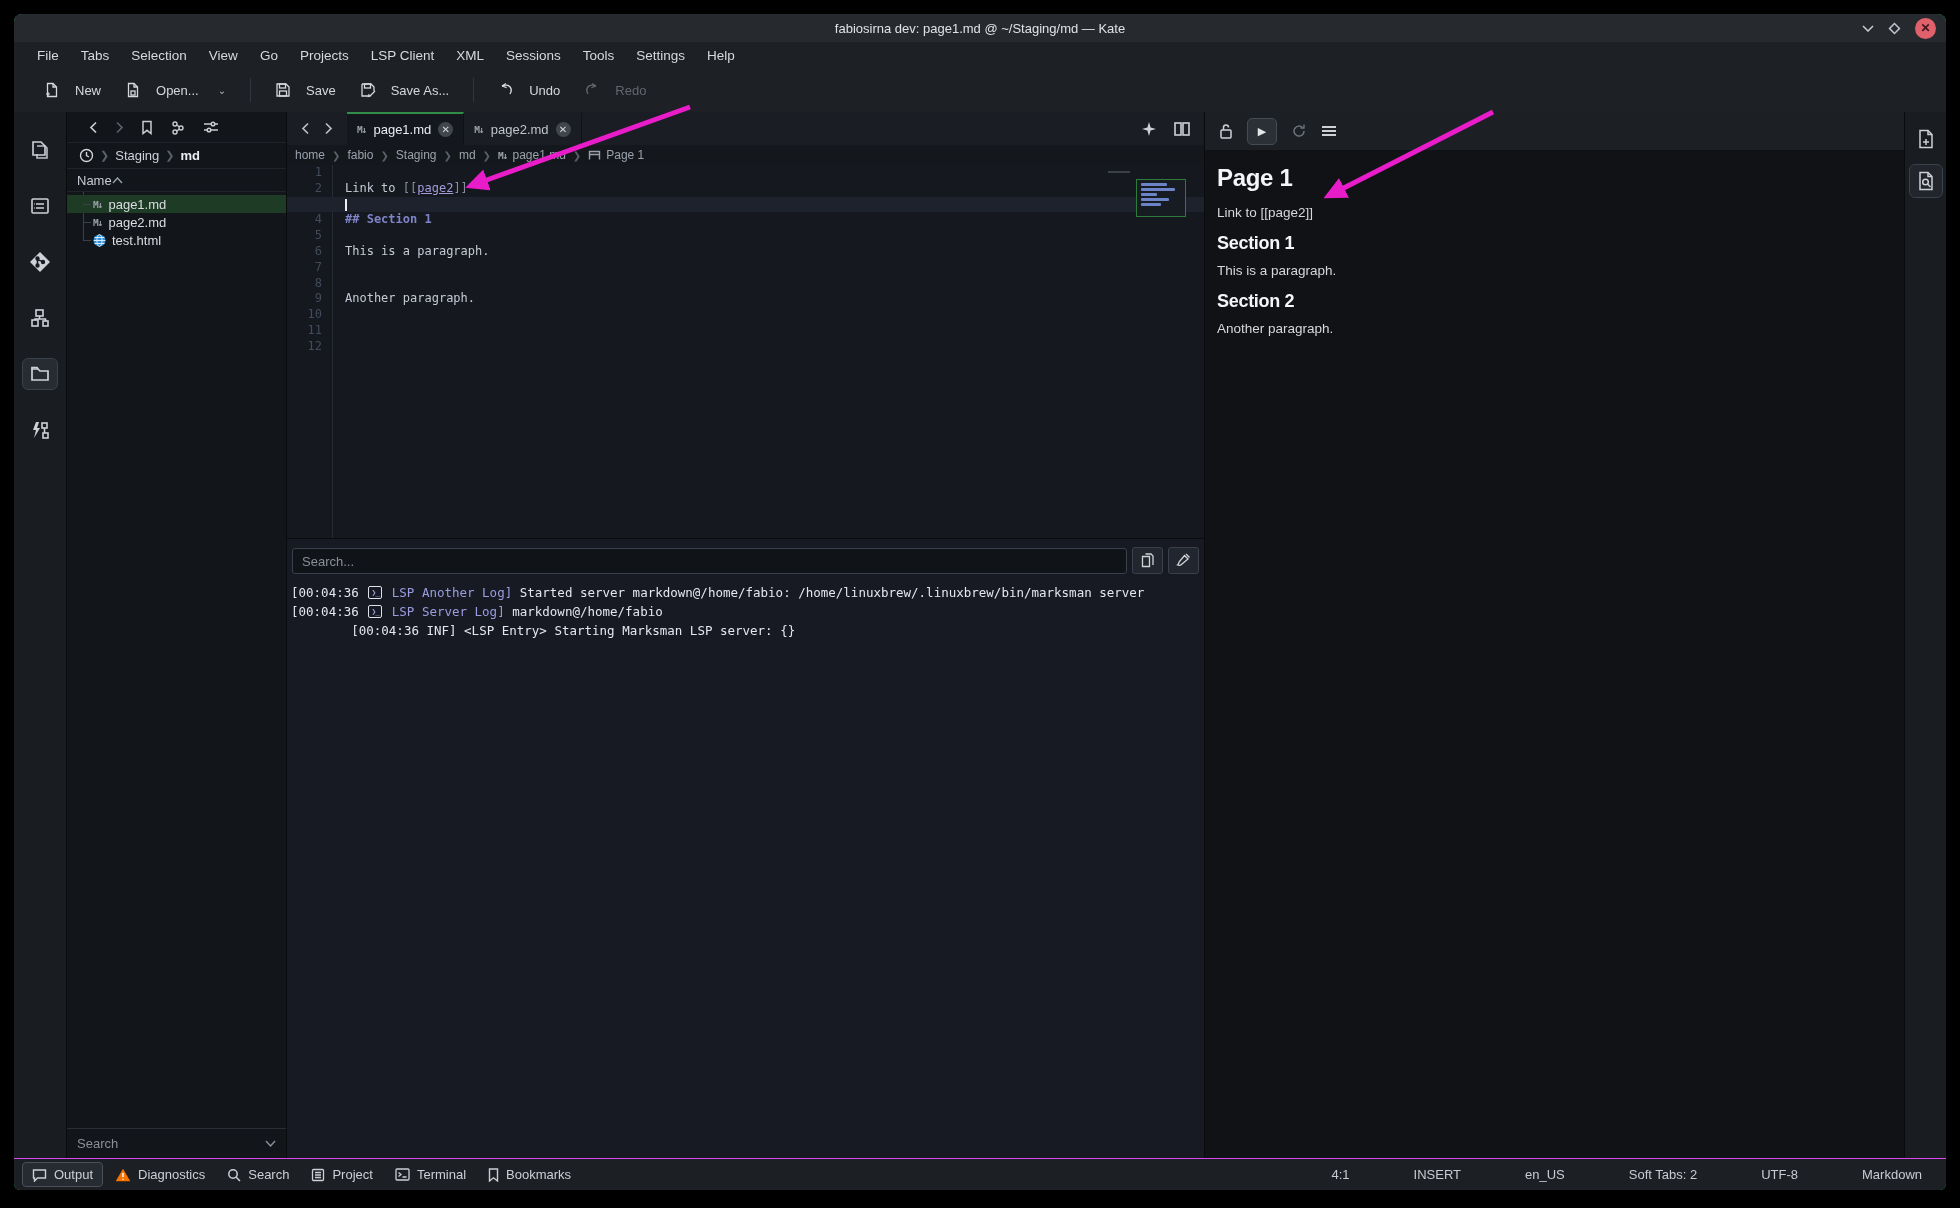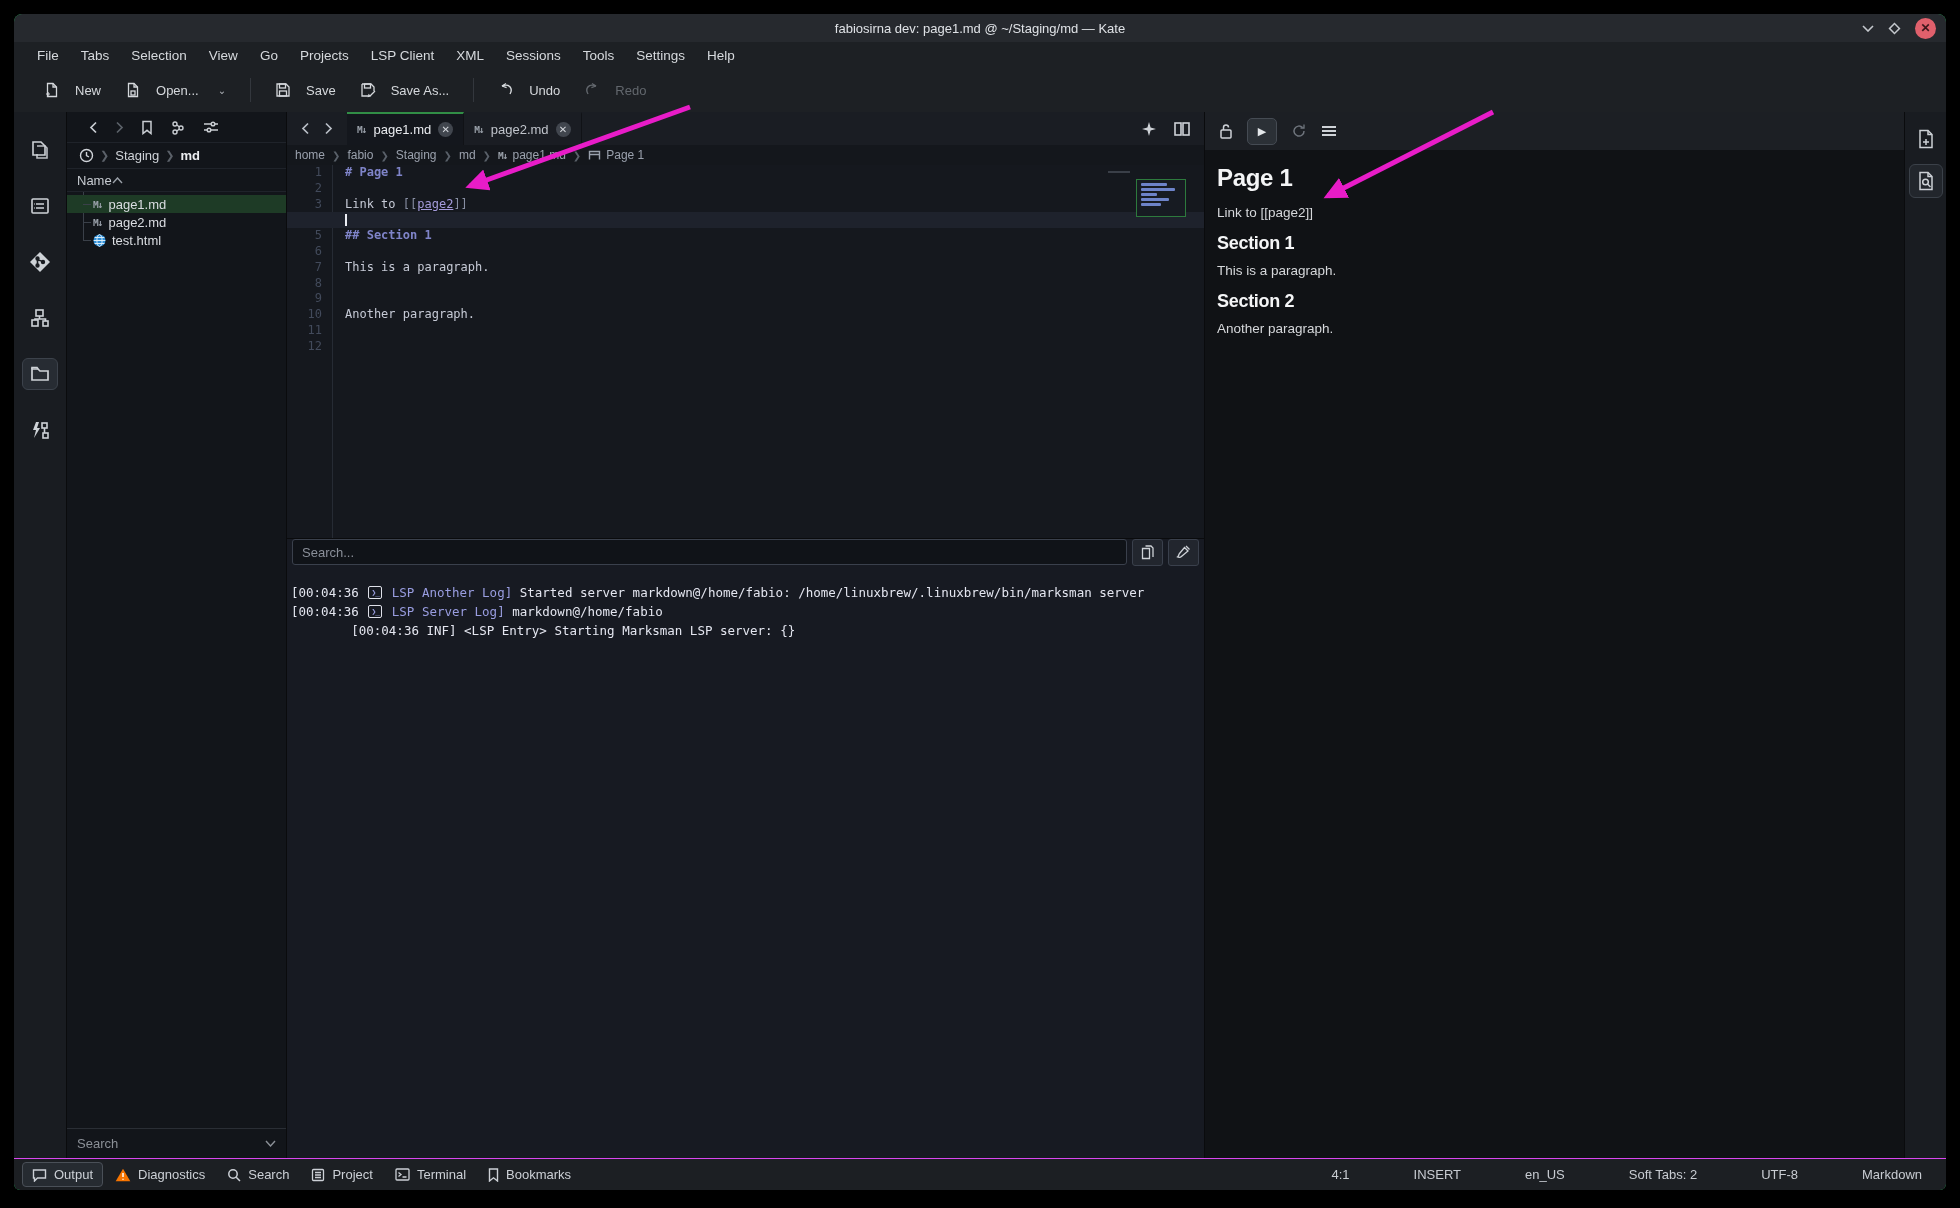--- a/index.html
+++ b/index.html
@@ -93,21 +93,21 @@
   .md-t { color:#c6cad6; }
   .md-b { color:#878ea2; }
   .md-l { color:#a49bdb; text-decoration:underline; }
   .caret { display:inline-block; width:2px; height:12px; background:#eceef4; transform:translateY(2px); }
   .minimap { position:absolute; right:18px; top:14px; width:50px; height:38px;
     border:1px solid #2d7a3d; background:#171b22; padding:3px 4px; }
   .minimap .bar { height:3px; background:#6d83c8; margin-bottom:2px; border-radius:1px; }
   .mini-dash { position:absolute; right:74px; top:6px; width:22px; height:2px; background:#3a3f48; }
 
   .searchrow { position:absolute; left:0; top:426px; right:0; height:36px; background:#171a22;
-    border-top:1px solid #0a0b0d; display:flex; align-items:flex-start; padding:0 5px; gap:5px; }
+    border-top:1px solid #0a0b0d; display:flex; align-items:flex-end; padding:0 5px; gap:5px; }
   .search-input { flex:1; height:26px; background:#101318; border:1px solid #3a404c; border-radius:3px;
     color:#c9ccd4; font-size:13px; padding:0 9px; outline:none; }
   .search-input::placeholder { color:#8a8f99; }
   .sq-btn { width:31px; height:27px; background:#22262e; border:1px solid #3a404c; border-radius:3px;
     display:flex; align-items:center; justify-content:center; color:#cfd3d8; }
 
   .log { position:absolute; left:0; top:462px; right:0; bottom:0; background:#171a22;
     font-family:"DejaVu Sans Mono", monospace; font-size:12.5px; padding:9px 4px; }
   .logline { height:19px; line-height:19px; white-space:pre; color:#e4e6f0; display:flex; align-items:center; }
   .log-tag { color:#999de0; }
@@ -453,21 +453,20 @@
             <div class="gnum">5</div>
             <div class="gnum">6</div>
             <div class="gnum">7</div>
             <div class="gnum">8</div>
             <div class="gnum">9</div>
             <div class="gnum">10</div>
             <div class="gnum">11</div>
             <div class="gnum">12</div>
           </div>
         <div class="clines" id="lines-host">
-            <div class="cline"><span class="md-h"># Page 1</span></div>
             <div class="cline"></div>
             <div class="cline"><span class="md-t">Link to </span><span class="md-b">[[</span><span class="md-l">page2</span><span class="md-b">]]</span></div>
             <div class="cline current"><span class="caret"></span></div>
             <div class="cline"><span class="md-h">## Section 1</span></div>
             <div class="cline"></div>
             <div class="cline"><span class="md-t">This is a paragraph.</span></div>
             <div class="cline"></div>
             <div class="cline"></div>
             <div class="cline"><span class="md-t">Another paragraph.</span></div>
             <div class="cline"></div>

